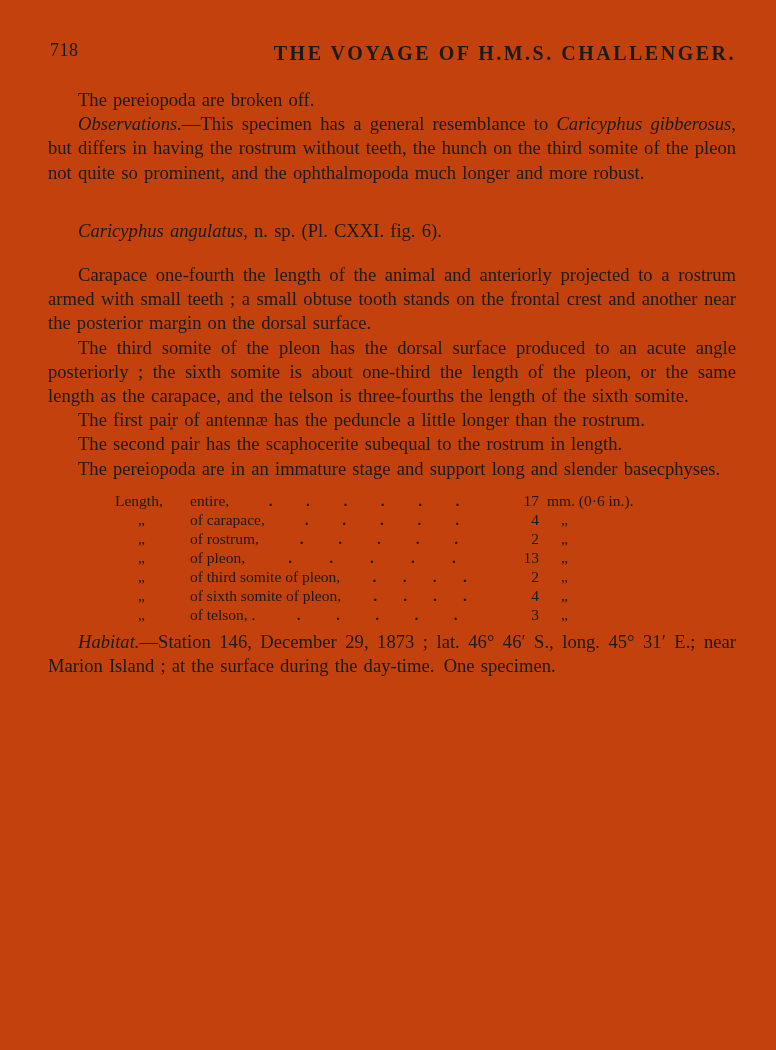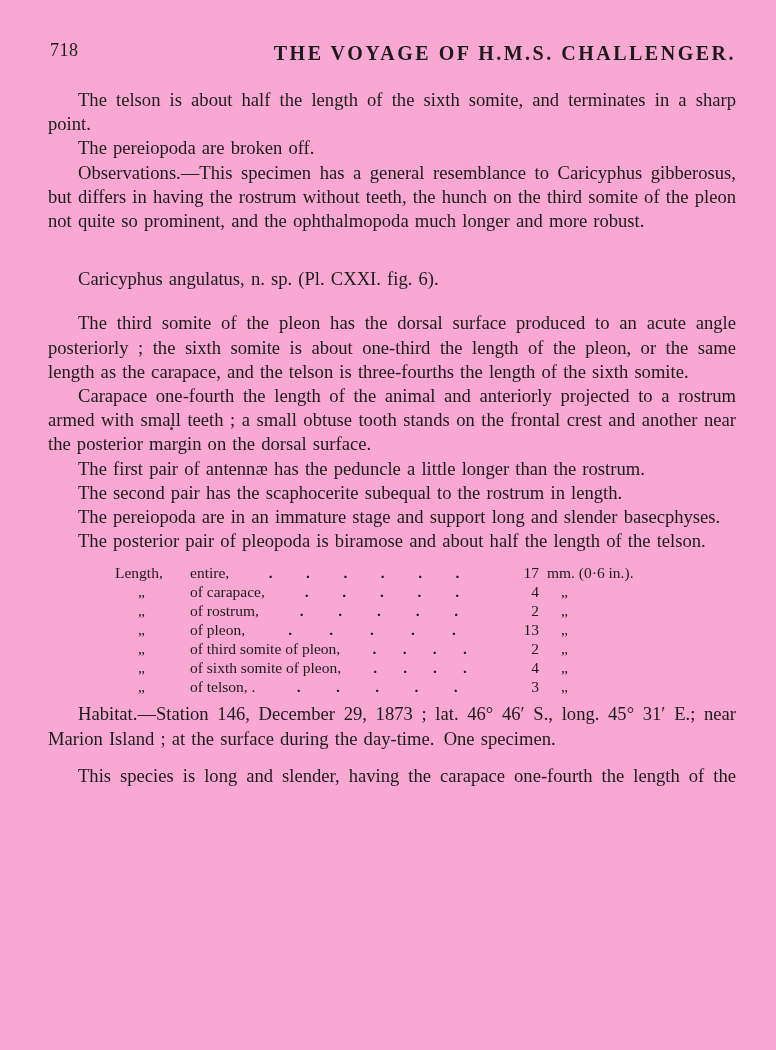--- a/index.html
+++ b/index.html
@@ -1,38 +1,38 @@
 <!DOCTYPE html>
 <html><head>
 <meta charset="utf-8">
 <style>
   html,body { margin:0; padding:0; background:#e8e8e6; }
   .page {
     position:relative;
     width:776px; height:1050px;
     margin:0 auto;
-    background:#f9a8d4;
+    background:#c2410c;
     color:#1b1b1b;
     font-family:"Liberation Serif", serif;
     box-sizing:border-box;
     padding:40px 40px 0 48px;
     overflow:hidden;
   }
   .page-header { position:relative; height:24px; margin-bottom:24px; }
   .page-number { position:absolute; left:2px; top:0; font-size:18px; letter-spacing:0.5px; }
   .running-title {
     position:absolute; left:0; right:0; top:2px;
     text-align:right; font-size:20px; font-weight:bold; letter-spacing:2.5px;
   }
   .body-text p {
     margin:0; text-align:justify; text-indent:30px;
     font-size:18.6px; line-height:24.2px;
     word-spacing:1.5px;
   }
-  .it { }
+  .it { font-style:italic; }
   .species-heading { margin:34px 0 20px 0 !important; text-align:left; }
   .justify-last { text-align-last:justify; }
   .mtable { margin:10px 0 6px 67px; width:532px; font-size:15.5px; }
   .mrow { display:flex; align-items:baseline; line-height:19px; }
   .mrow .c1 { flex:0 0 75px; }
   .mrow .c1.ditto { text-align:center; padding-right:22px; box-sizing:border-box; }
   .mrow .c2 { flex:0 0 auto; }
   .mrow .dots { flex:1 1 auto; display:flex; justify-content:space-evenly; padding:0 6px; }
   .mrow .dots span { font-weight:bold; }
   .mrow .val { flex:0 0 40px; text-align:right; }
@@ -51,34 +51,32 @@
 <div class="page">
 
   <header class="page-header">
     <span class="page-number">718</span>
     <span class="running-title">THE VOYAGE OF H.M.S. CHALLENGER.</span>
   </header>
 
   <main class="body-text">
 
     <div>
-        <p><span>The telson is about half the length of the sixth somite, and terminates in a sharp point.</span></p>
         <p><span>The pereiopoda are broken off.</span></p>
         <p><span class="it">Observations.</span><span>—This specimen has a general resemblance to </span><span class="it">Caricyphus gibberosus</span><span>, but differs in having the rostrum without teeth, the hunch on the third somite of the pleon not quite so prominent, and the ophthalmopoda much longer and more robust.</span></p>
       </div>
 
     <p class="species-heading"><span class="it">Caricyphus angulatus</span><span>, n. sp. (Pl. CXXI. fig. 6).</span></p>
 
     <div>
+        <p><span>Carapace one-fourth the length of the animal and anteriorly projected to a rostrum armed with small teeth ; a small obtuse tooth stands on the frontal crest and another near the posterior margin on the dorsal surface.</span></p>
         <p><span>The third somite of the pleon has the dorsal surface produced to an acute angle posteriorly ; the sixth somite is about one-third the length of the pleon, or the same length as the carapace, and the telson is three-fourths the length of the sixth somite.</span></p>
-        <p><span>Carapace one-fourth the length of the animal and anteriorly projected to a rostrum armed with small teeth ; a small obtuse tooth stands on the frontal crest and another near the posterior margin on the dorsal surface.</span></p>
         <p><span>The first pair of antennæ has the peduncle a little longer than the rostrum.</span></p>
         <p><span>The second pair has the scaphocerite subequal to the rostrum in length.</span></p>
         <p><span>The pereiopoda are in an immature stage and support long and slender basecphyses.</span></p>
-        <p><span>The posterior pair of pleopoda is biramose and about half the length of the telson.</span></p>
       </div>
 
     <div class="mtable" id="measurements">
         <div class="mrow">
           <span class="c1">Length,</span>
           <span class="c2">entire,</span>
           <span class="dots">
             <span>.</span>
             <span>.</span>
             <span>.</span>
@@ -162,20 +160,17 @@
             <span>.</span>
             <span>.</span>
           </span>
           <span class="val">3</span>
           <span class="unit ditto">„</span>
         </div>
       </div>
 
     <p class="habitat"><span class="it">Habitat.</span><span>—Station 146, December 29, 1873 ; lat. 46° 46′ S., long. 45° 31′ E.; near Marion Island ; at the surface during the day-time. One specimen.</span></p>
 
-    <div class="bottom-block">
-        <p class="justify-last"><span>This species is long and slender, having the carapace one-fourth the length of the</span></p>
-      </div>
 
   </main>
 
   <span class="ink-dot"></span>
 </div>
 
 </body></html>

